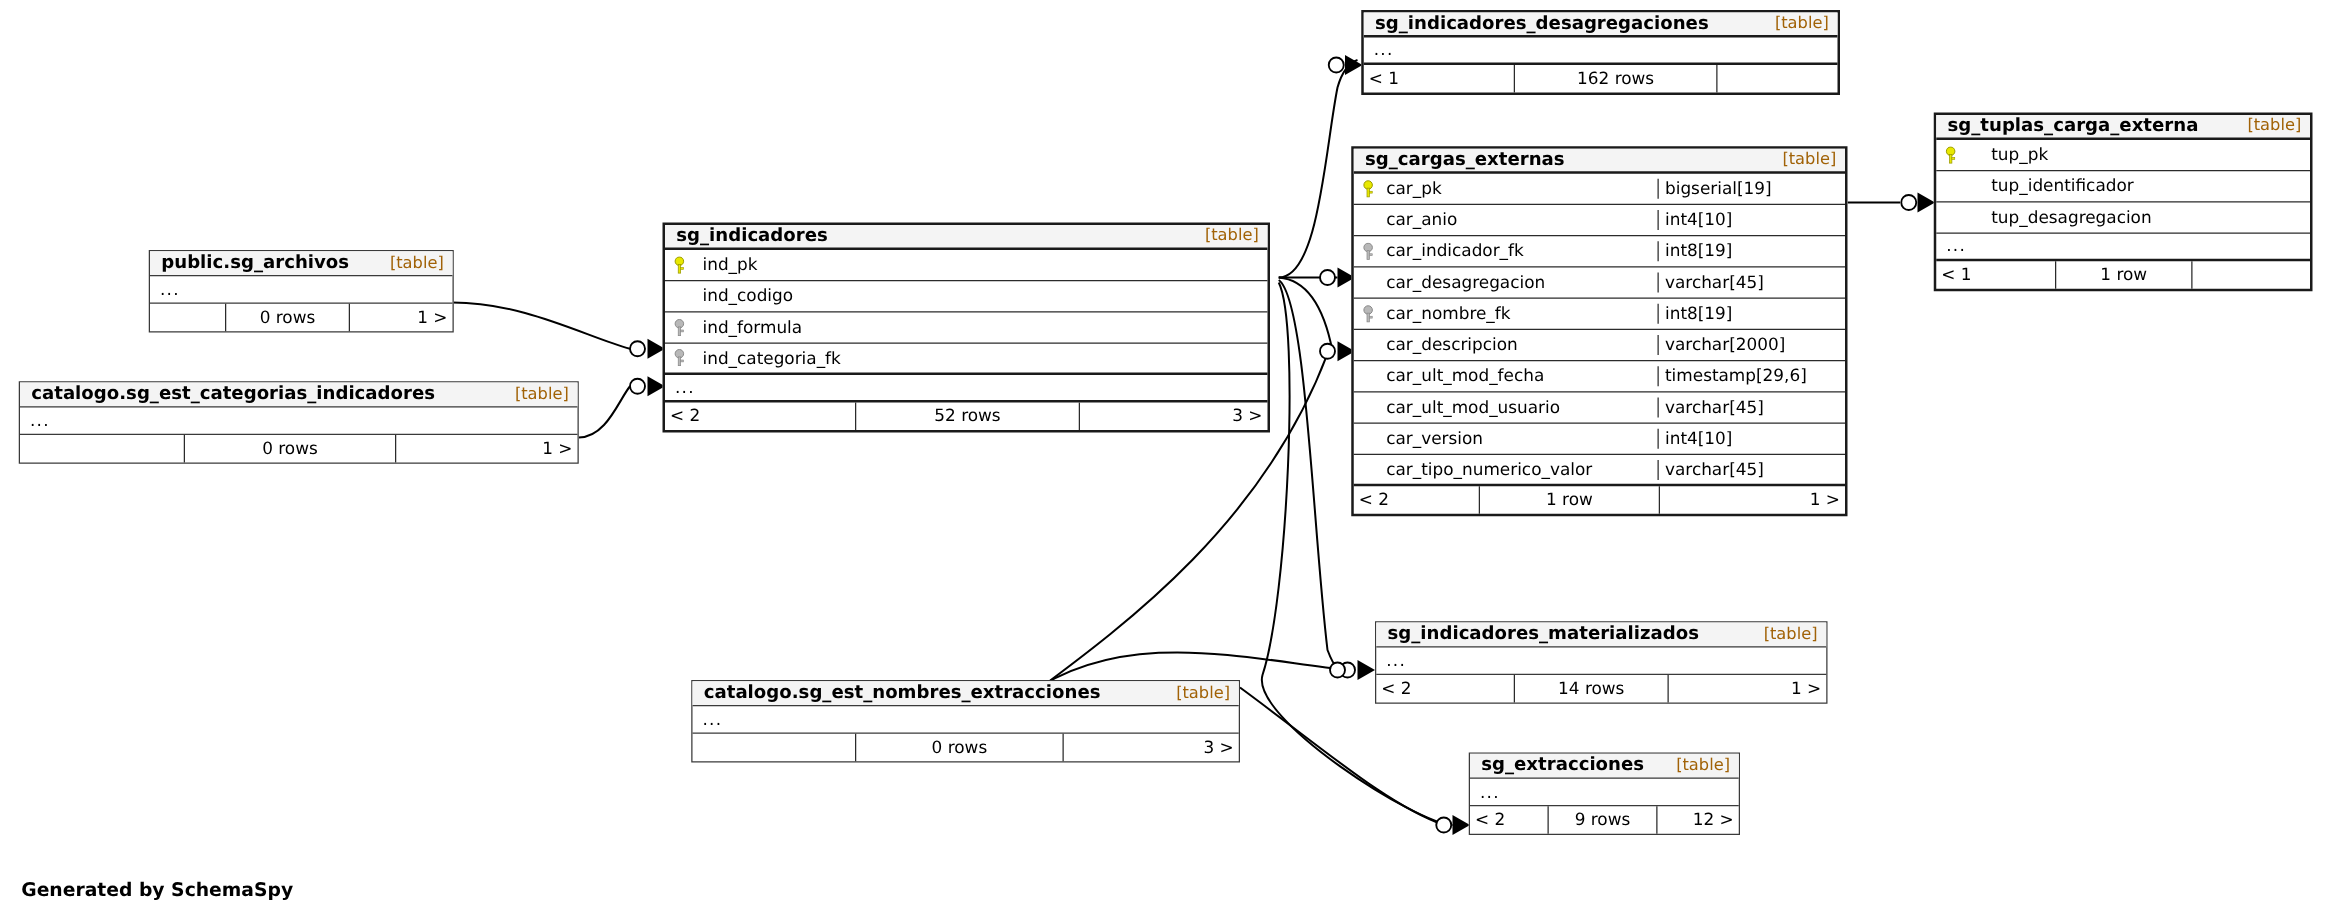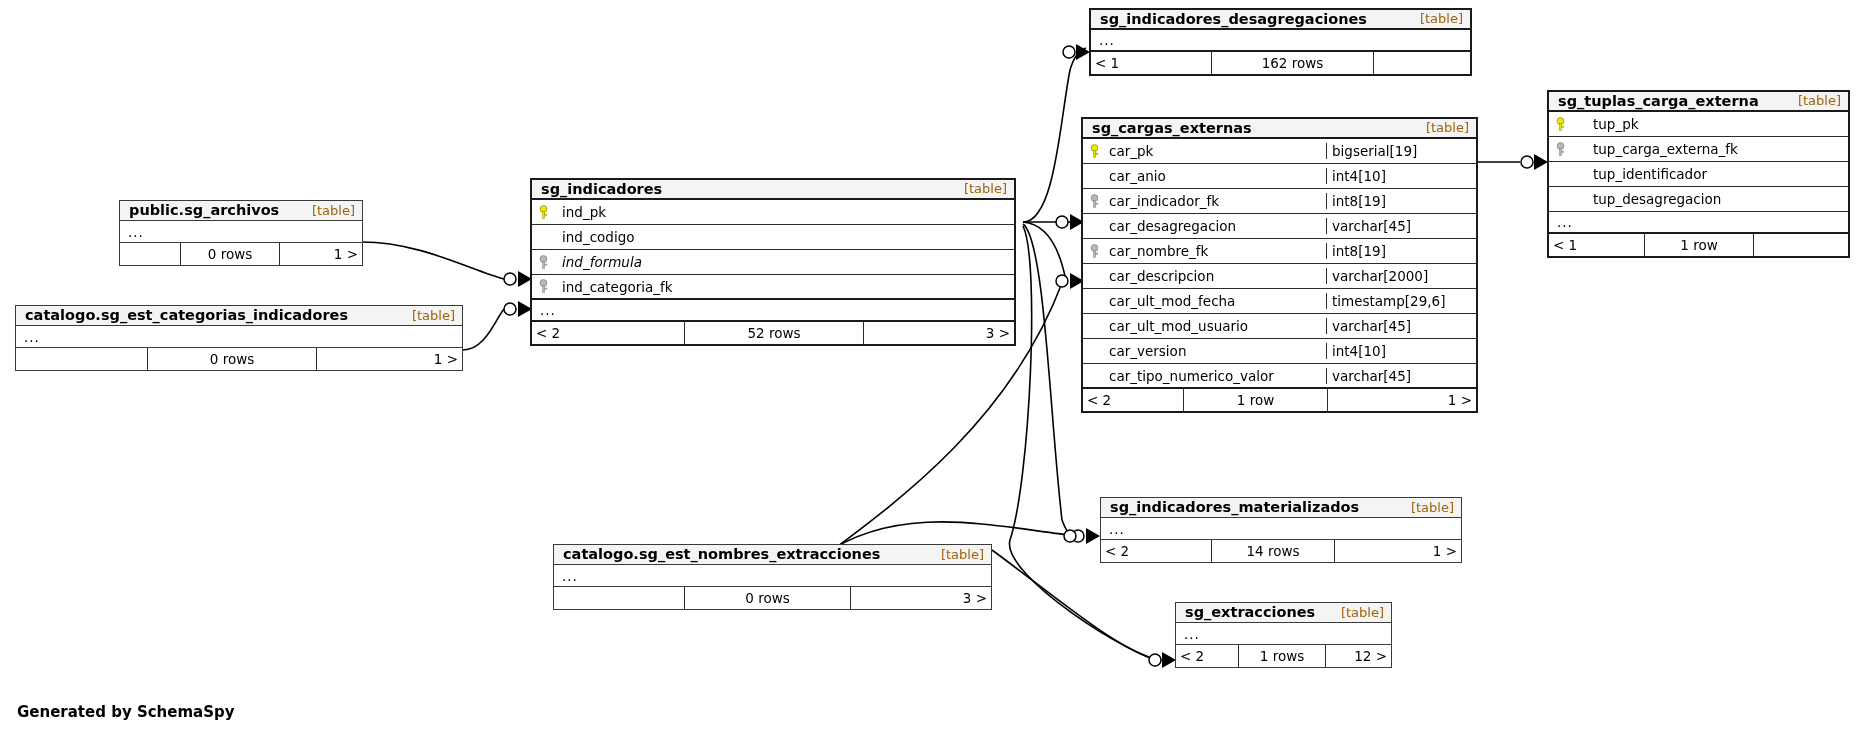--- a/index.html
+++ b/index.html
@@ -296,82 +296,72 @@
       <span class="key-cell">
         <svg class="key-icon" width="11" height="15" viewBox="0 0 11 15">
             <circle cx="5.5" cy="4" r="3.4" fill="#e8e800" stroke="#9a9a00" stroke-width="0.8"></circle>
             <rect x="4.6" y="6.5" width="1.9" height="7" fill="#e8e800" stroke="#9a9a00" stroke-width="0.6"></rect>
             <rect x="6.4" y="9" width="2.4" height="1.5" fill="#e8e800" stroke="#9a9a00" stroke-width="0.5"></rect>
           </svg>
       </span>
       <span class="col-name" style="padding-left:22px;">tup_pk</span>
     </div>
     <div class="col-row">
+      <span class="key-cell"></span>
+      <span class="col-name" style="padding-left:22px;">tup_identificador</span>
+    </div>
+    <div class="col-row" style="border-bottom:1px solid #2b2b2b;">
+      <span class="key-cell"></span>
+      <span class="col-name" style="padding-left:22px;">tup_desagregacion</span>
+    </div>
+    <div class="ellipsis-row">...</div>
+    <div class="footer-row">
+      <div class="footer-cell fc-left" style="width:95px;">&lt; 1</div>
+      <div class="footer-cell fc-mid" style="width:110px;">1 row</div>
+      <div class="footer-cell fc-right" style="flex:1;"></div>
+    </div>
+  </div>
+
+  <div class="table-node" style="left:530px; top:178px; width:486px;">
+    <div class="tbl-header">
+      <span class="tbl-title">sg_indicadores</span>
+      <span class="tbl-tag">[table]</span>
+    </div>
+    <div class="col-row">
+      <span class="key-cell">
+        <svg class="key-icon" width="11" height="15" viewBox="0 0 11 15">
+            <circle cx="5.5" cy="4" r="3.4" fill="#e8e800" stroke="#9a9a00" stroke-width="0.8"></circle>
+            <rect x="4.6" y="6.5" width="1.9" height="7" fill="#e8e800" stroke="#9a9a00" stroke-width="0.6"></rect>
+            <rect x="6.4" y="9" width="2.4" height="1.5" fill="#e8e800" stroke="#9a9a00" stroke-width="0.5"></rect>
+          </svg>
+      </span>
+      <span class="col-name" style="padding-left:8px;">ind_pk</span>
+    </div>
+    <div class="col-row">
+      <span class="key-cell"></span>
+      <span class="col-name" style="padding-left:8px;">ind_codigo</span>
+    </div>
+    <div class="col-row">
       <span class="key-cell">
         <svg class="key-icon" width="11" height="15" viewBox="0 0 11 15">
             <circle cx="5.5" cy="4" r="3.4" fill="#b8b8b8" stroke="#8a8a8a" stroke-width="0.8"></circle>
             <rect x="4.6" y="6.5" width="1.9" height="7" fill="#b8b8b8" stroke="#8a8a8a" stroke-width="0.6"></rect>
             <rect x="6.4" y="9" width="2.4" height="1.5" fill="#b8b8b8" stroke="#8a8a8a" stroke-width="0.5"></rect>
           </svg>
       </span>
-      <span class="col-name" style="padding-left:22px;">tup_carga_externa_fk</span>
-    </div>
-    <div class="col-row">
-      <span class="key-cell"></span>
-      <span class="col-name" style="padding-left:22px;">tup_identificador</span>
-    </div>
-    <div class="col-row" style="border-bottom:1px solid #2b2b2b;">
-      <span class="key-cell"></span>
-      <span class="col-name" style="padding-left:22px;">tup_desagregacion</span>
-    </div>
-    <div class="ellipsis-row">...</div>
-    <div class="footer-row">
-      <div class="footer-cell fc-left" style="width:95px;">&lt; 1</div>
-      <div class="footer-cell fc-mid" style="width:110px;">1 row</div>
-      <div class="footer-cell fc-right" style="flex:1;"></div>
-    </div>
-  </div>
-
-  <div class="table-node" style="left:530px; top:178px; width:486px;">
-    <div class="tbl-header">
-      <span class="tbl-title">sg_indicadores</span>
-      <span class="tbl-tag">[table]</span>
-    </div>
-    <div class="col-row">
-      <span class="key-cell">
-        <svg class="key-icon" width="11" height="15" viewBox="0 0 11 15">
-            <circle cx="5.5" cy="4" r="3.4" fill="#e8e800" stroke="#9a9a00" stroke-width="0.8"></circle>
-            <rect x="4.6" y="6.5" width="1.9" height="7" fill="#e8e800" stroke="#9a9a00" stroke-width="0.6"></rect>
-            <rect x="6.4" y="9" width="2.4" height="1.5" fill="#e8e800" stroke="#9a9a00" stroke-width="0.5"></rect>
-          </svg>
-      </span>
-      <span class="col-name" style="padding-left:8px;">ind_pk</span>
-    </div>
-    <div class="col-row">
-      <span class="key-cell"></span>
-      <span class="col-name" style="padding-left:8px;">ind_codigo</span>
-    </div>
-    <div class="col-row">
+      <span class="col-name" style="padding-left:8px;">ind_formula</span>
+    </div>
+    <div class="col-row" style="border-bottom:2px solid #1a1a1a;">
       <span class="key-cell">
         <svg class="key-icon" width="11" height="15" viewBox="0 0 11 15">
             <circle cx="5.5" cy="4" r="3.4" fill="#b8b8b8" stroke="#8a8a8a" stroke-width="0.8"></circle>
             <rect x="4.6" y="6.5" width="1.9" height="7" fill="#b8b8b8" stroke="#8a8a8a" stroke-width="0.6"></rect>
             <rect x="6.4" y="9" width="2.4" height="1.5" fill="#b8b8b8" stroke="#8a8a8a" stroke-width="0.5"></rect>
           </svg>
       </span>
-      <span class="col-name" style="padding-left:8px;font-style:italic;">ind_formula</span>
-    </div>
-    <div class="col-row" style="border-bottom:2px solid #1a1a1a;">
-      <span class="key-cell">
-        <svg class="key-icon" width="11" height="15" viewBox="0 0 11 15">
-            <circle cx="5.5" cy="4" r="3.4" fill="#b8b8b8" stroke="#8a8a8a" stroke-width="0.8"></circle>
-            <rect x="4.6" y="6.5" width="1.9" height="7" fill="#b8b8b8" stroke="#8a8a8a" stroke-width="0.6"></rect>
-            <rect x="6.4" y="9" width="2.4" height="1.5" fill="#b8b8b8" stroke="#8a8a8a" stroke-width="0.5"></rect>
-          </svg>
-      </span>
       <span class="col-name" style="padding-left:8px;">ind_categoria_fk</span>
     </div>
     <div class="ellipsis-row">...</div>
     <div class="footer-row">
       <div class="footer-cell fc-left" style="width:152px;">&lt; 2</div>
       <div class="footer-cell fc-mid" style="width:180px;">52 rows</div>
       <div class="footer-cell fc-right" style="flex:1;">3 &gt;</div>
     </div>
   </div>
 
@@ -428,20 +418,20 @@
   </div>
 
   <div class="table-node thin" style="left:1175px; top:602px; width:217px;">
     <div class="tbl-header">
       <span class="tbl-title">sg_extracciones</span>
       <span class="tbl-tag">[table]</span>
     </div>
     <div class="ellipsis-row">...</div>
     <div class="footer-row">
       <div class="footer-cell fc-left" style="width:62px;">&lt; 2</div>
-      <div class="footer-cell fc-mid" style="width:88px;">1 rows</div>
+      <div class="footer-cell fc-mid" style="width:88px;">9 rows</div>
       <div class="footer-cell fc-right" style="flex:1;">12 &gt;</div>
     </div>
   </div>
 
   <div class="credit" style="left:17px; top:703px;font-weight:bold;">Generated by SchemaSpy</div>
 
 </div>
 
 </body></html>

